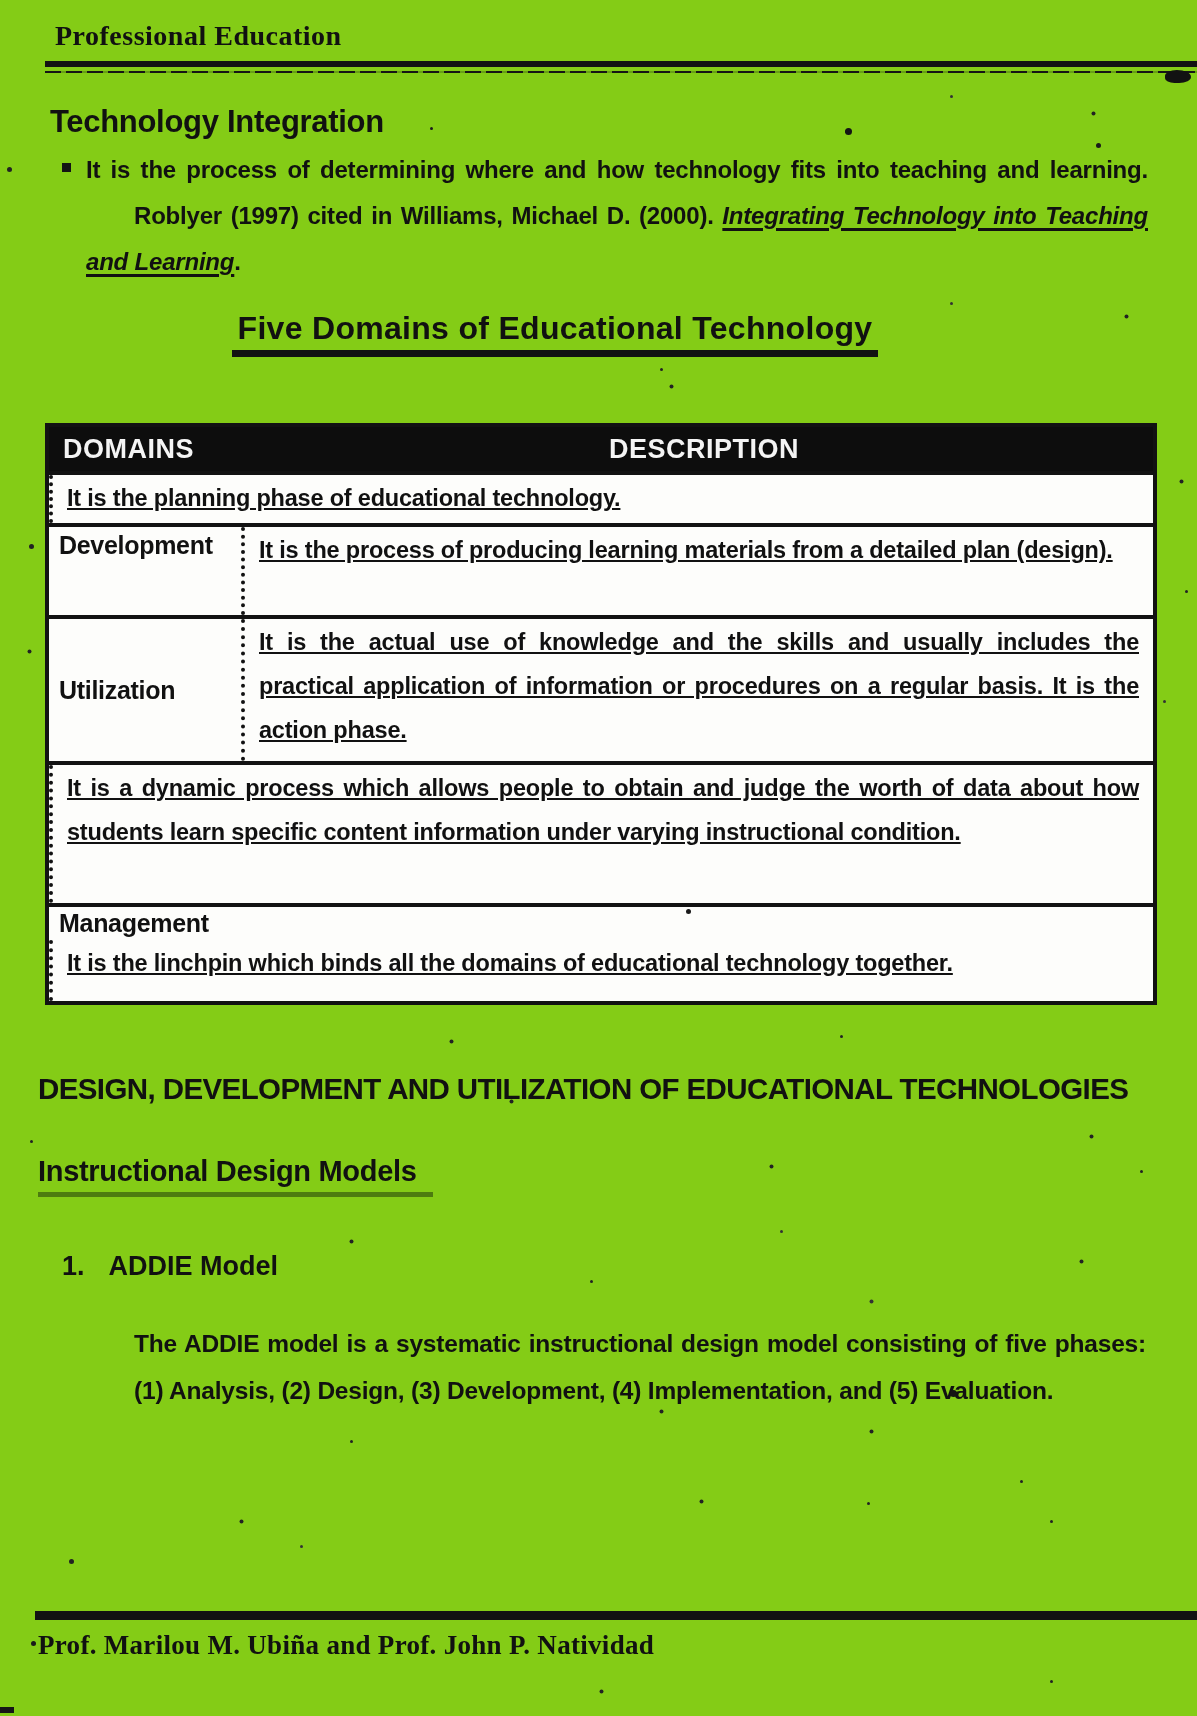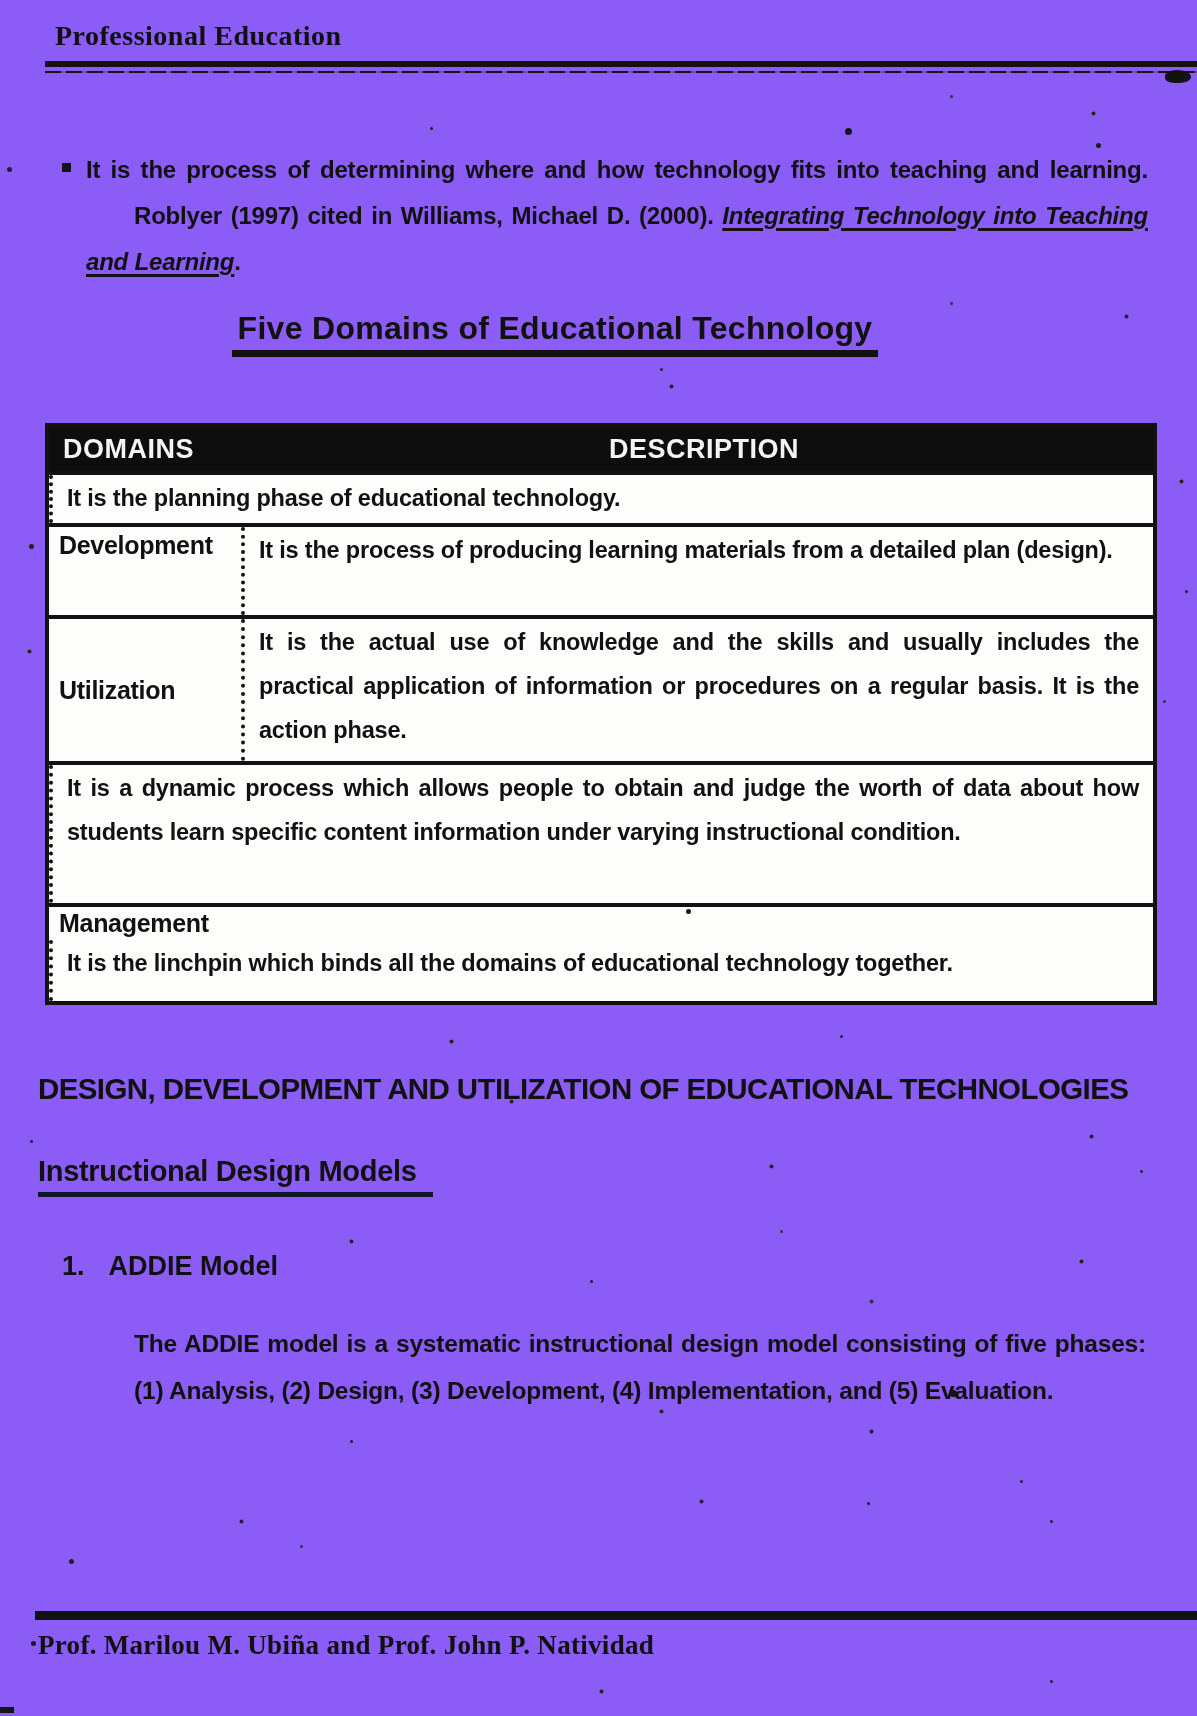--- a/index.html
+++ b/index.html
@@ -1,20 +1,20 @@
 <!DOCTYPE html>
 <html><head>
 <meta charset="utf-8">
 <style>
   html,body{margin:0;padding:0;background:#e8e8e8;}
   .page{
     position:relative;
     width:1197px;height:1716px;
     margin:0 auto;
-    background:#8b5cf6;
+    background:#84cc16;
     overflow:hidden;
     font-family:"Liberation Sans", sans-serif;
     color:#111;
   }
   
   .header-title{
     position:absolute;left:55px;top:20px;
     font-family:"Liberation Serif", serif;
     font-weight:700;font-size:28px;letter-spacing:0.5px;
   }
@@ -63,36 +63,36 @@
   .cell-domain{
     width:192px;flex:none;display:flex;align-items:center;
     padding:2px 4px 2px 10px;box-sizing:border-box;
     font-weight:700;font-size:25px;letter-spacing:-0.3px;
   }
   .t-row.valign-top .cell-domain{align-items:flex-start;padding-top:4px;}
   .cell-desc{
     flex:1;border-left:4px dotted #121212;
     padding:1px 14px 3px 14px;
     font-weight:700;font-size:23.5px;line-height:44px;
-    text-align:justify;letter-spacing:-0.2px;
+    text-align:justify;letter-spacing:-0.2px;text-decoration:underline;
   }
   .row-design{min-height:43px;}
   .row-development{min-height:88px;}
   .row-utilization{min-height:142px;}
   .row-evaluation{min-height:138px;}
   .row-management{min-height:94px;flex-direction:column;}
   
   .design-heading{
     position:absolute;left:38px;top:1072px;width:1110px;
     font-weight:700;font-size:29.5px;letter-spacing:-0.6px;
   }
   .instructional-subheading{
     position:absolute;left:38px;top:1155px;
     font-weight:700;font-size:29px;letter-spacing:-0.3px;
-    border-bottom:5px solid #0f172a;padding:0 16px 4px 0;
+    border-bottom:5px solid #4d7c0f;padding:0 16px 4px 0;
   }
   .addie-item{position:absolute;left:62px;top:1251px;font-weight:700;font-size:27px;}
   .addie-number{display:inline-block;margin-right:24px;}
   .addie-para{
     position:absolute;left:134px;top:1320px;width:1012px;
     font-weight:700;font-size:24.5px;line-height:47px;
     text-align:justify;letter-spacing:-0.2px;
   }
   
   .footer-rule{position:absolute;left:35px;right:0;top:1611px;height:9px;background:#121212;}
@@ -129,20 +129,21 @@
 </head>
 <body>
 
 <div class="page">
 
   <div class="header-title">Professional Education</div>
   <div class="rule-thick"></div>
   <div class="rule-thin"></div>
   <div class="rule-blob"></div>
 
+  <div class="tech-heading">Technology Integration</div>
   <div class="bullet-square"></div>
   <div class="bullet-para"><span>It is the process of determining where and how technology fits into teaching and learning. </span><span class="cite-italic">Roblyer (1997) cited in Williams, Michael D. (2000). </span><span class="cite-underline">Integrating Technology into Teaching and Learning</span><span>.</span></div>
 
   <div class="domains-title-wrap">
     <span class="domains-title">Five Domains of Educational Technology</span>
   </div>
 
   <div class="domains-table">
     <div class="t-header">
       <div class="h-domains">DOMAINS</div>

